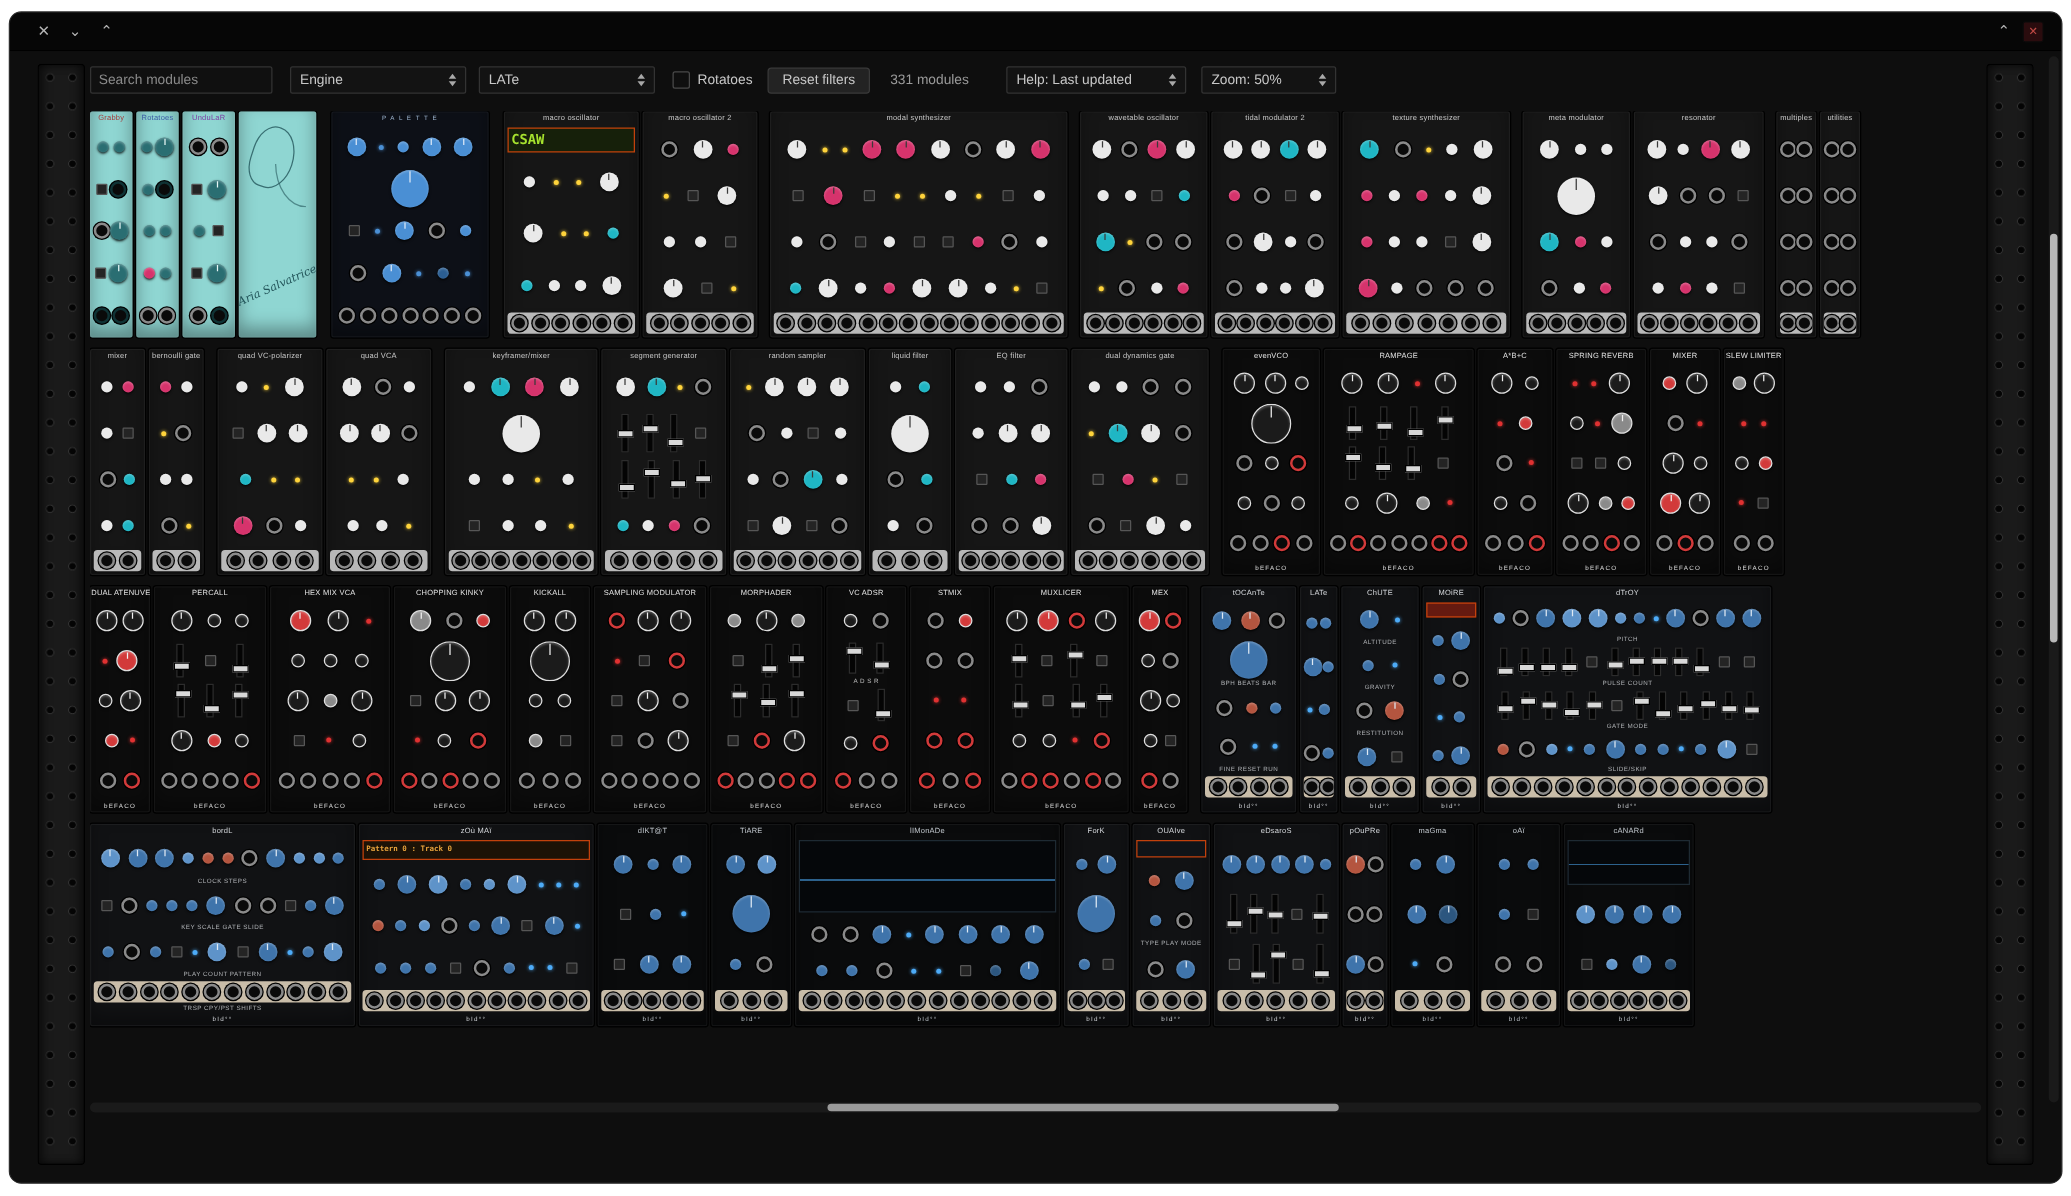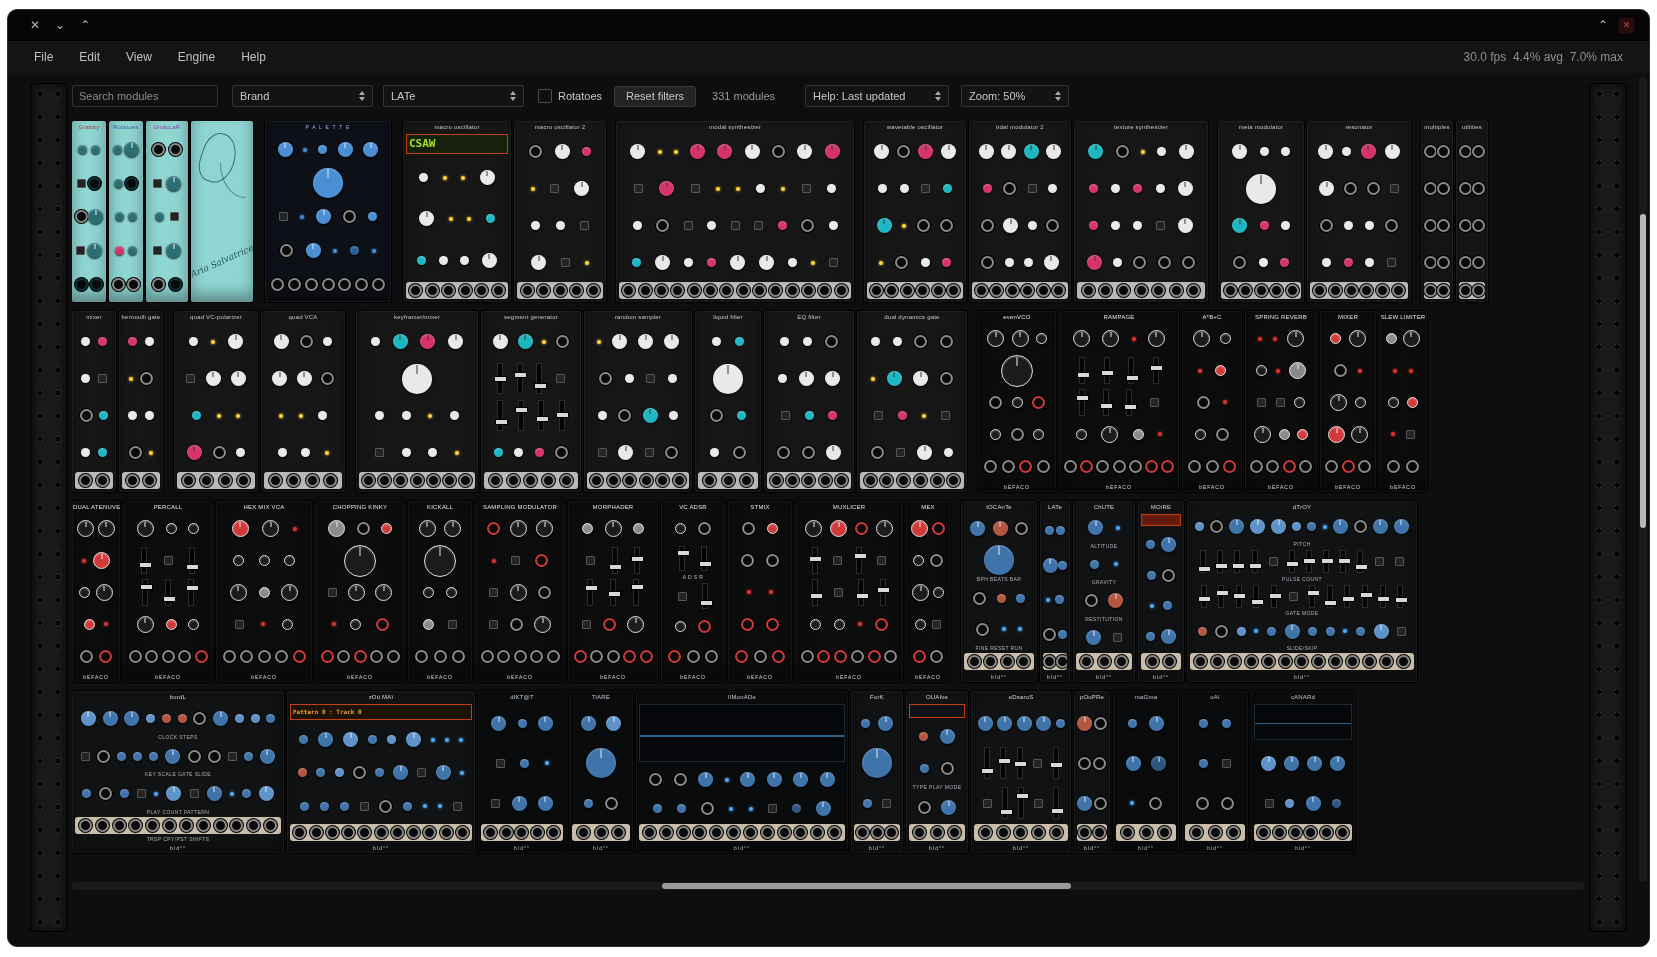--- a/index.html
+++ b/index.html
@@ -91,37 +91,29 @@
         <span class="tbicon">✕</span>
         <span class="tbicon">⌄</span>
         <span class="tbicon">⌃</span>
       </div>
       <div class="tb-right">
         <span class="tbicon">⌃</span>
         <span class="nsm">✕</span>
       </div>
     </div>
 
-    <div class="menubar">
-      <span class="menu-item">File</span>
-      <span class="menu-item">Edit</span>
-      <span class="menu-item">View</span>
-      <span class="menu-item">Engine</span>
-      <span class="menu-item">Help</span>
-      <span class="stats">30.0 fps  4.4% avg  7.0% max</span>
-    </div>
 
     <div class="canvas">
       <div class="rail left"></div>
       <div class="rail right"></div>
 
       <div class="filterbar">
         <input class="search" type="text" placeholder="Search modules" style="">
         <div class="dd brand">
-          <span>Brand</span>
+          <span>Engine</span>
           <span class="spin">
               <i class="up"></i>
               <i class="dn"></i>
             </span>
         </div>
         <div class="dd tags">
           <span>LATe</span>
           <span class="spin">
               <i class="up"></i>
               <i class="dn"></i>

